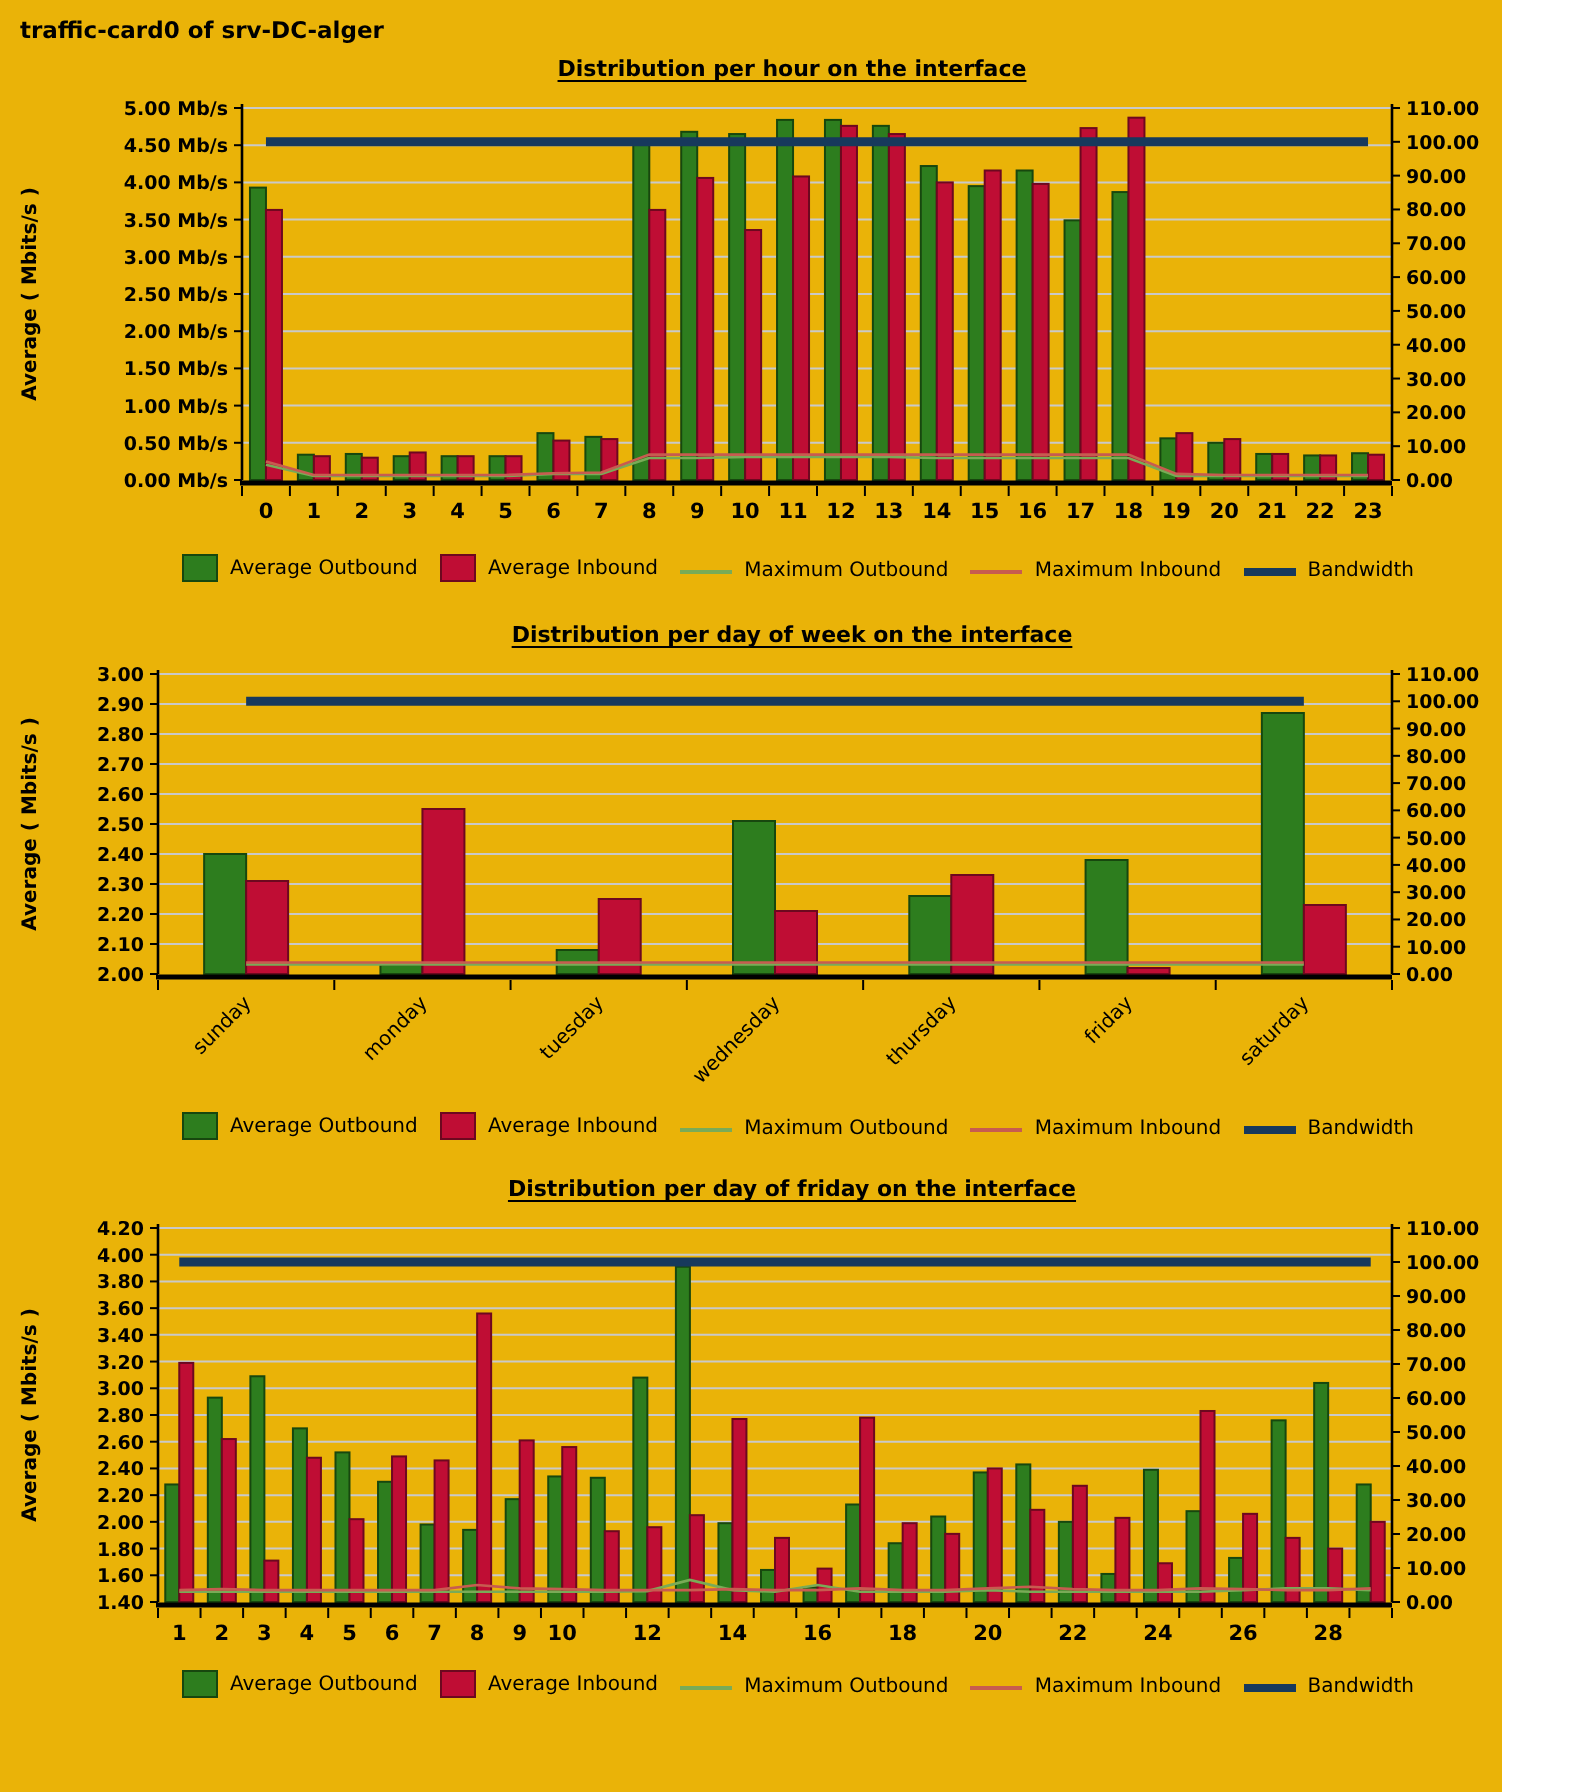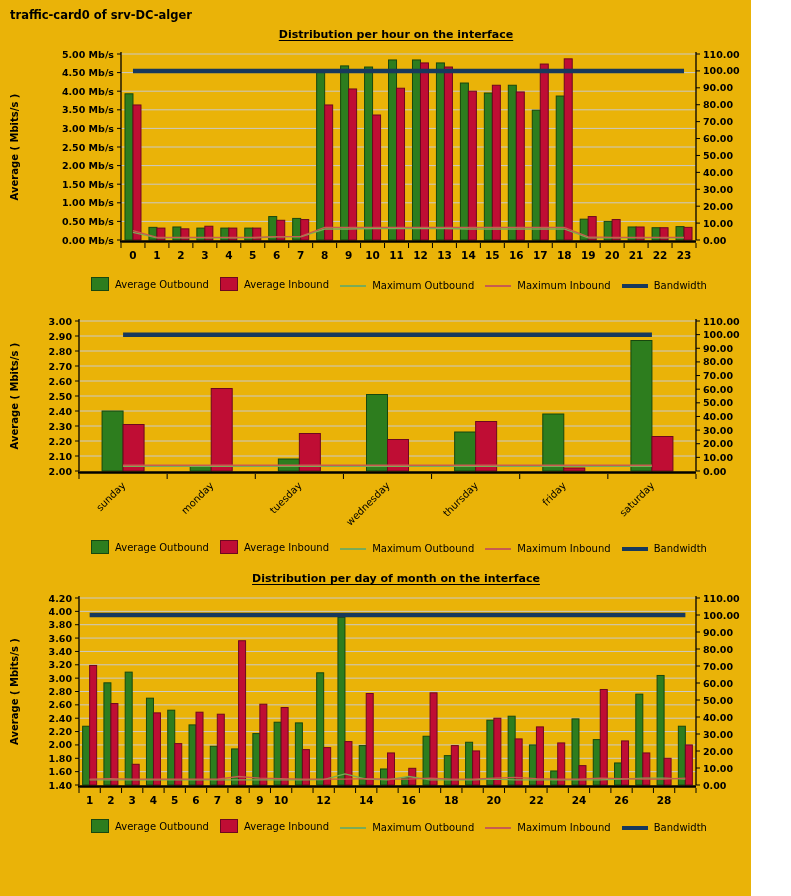--- a/index.html
+++ b/index.html
@@ -224,20 +224,21 @@
           <span>Maximum Inbound</span>
         </span>
         <span class="legend-item">
           <span class="swatch-thick" style="background: rgb(23, 57, 92);"></span>
           <span>Bandwidth</span>
         </span>
       </div>
   </div>
 
   <div class="chart-section s2">
+    <div class="chart-title">Distribution per day of week on the interface</div>
     <svg class="plot" width="780" height="224">
         <g>
           <line x1="73" y1="145" x2="690" y2="145" stroke="#c9c9c9" stroke-width="1"></line>
           <line x1="73" y1="129.99999999999997" x2="690" y2="129.99999999999997" stroke="#c9c9c9" stroke-width="1"></line>
           <line x1="73" y1="115.00000000000003" x2="690" y2="115.00000000000003" stroke="#c9c9c9" stroke-width="1"></line>
           <line x1="73" y1="100.00000000000001" x2="690" y2="100.00000000000001" stroke="#c9c9c9" stroke-width="1"></line>
           <line x1="73" y1="85" x2="690" y2="85" stroke="#c9c9c9" stroke-width="1"></line>
           <line x1="73" y1="69.99999999999999" x2="690" y2="69.99999999999999" stroke="#c9c9c9" stroke-width="1"></line>
           <line x1="73" y1="54.99999999999997" x2="690" y2="54.99999999999997" stroke="#c9c9c9" stroke-width="1"></line>
           <line x1="73" y1="40.00000000000003" x2="690" y2="40.00000000000003" stroke="#c9c9c9" stroke-width="1"></line>
@@ -360,21 +361,21 @@
           <span>Maximum Inbound</span>
         </span>
         <span class="legend-item">
           <span class="swatch-thick" style="background: rgb(23, 57, 92);"></span>
           <span>Bandwidth</span>
         </span>
       </div>
   </div>
 
   <div class="chart-section s3">
-    <div class="chart-title">Distribution per day of month on the interface</div>
+    <div class="chart-title">Distribution per day of friday on the interface</div>
     <svg class="plot" width="780" height="226">
         <g>
           <line x1="73" y1="183.64285714285714" x2="690" y2="183.64285714285714" stroke="#c9c9c9" stroke-width="1"></line>
           <line x1="73" y1="170.2857142857143" x2="690" y2="170.2857142857143" stroke="#c9c9c9" stroke-width="1"></line>
           <line x1="73" y1="156.92857142857142" x2="690" y2="156.92857142857142" stroke="#c9c9c9" stroke-width="1"></line>
           <line x1="73" y1="143.57142857142856" x2="690" y2="143.57142857142856" stroke="#c9c9c9" stroke-width="1"></line>
           <line x1="73" y1="130.21428571428572" x2="690" y2="130.21428571428572" stroke="#c9c9c9" stroke-width="1"></line>
           <line x1="73" y1="116.85714285714285" x2="690" y2="116.85714285714285" stroke="#c9c9c9" stroke-width="1"></line>
           <line x1="73" y1="103.5" x2="690" y2="103.5" stroke="#c9c9c9" stroke-width="1"></line>
           <line x1="73" y1="90.14285714285715" x2="690" y2="90.14285714285715" stroke="#c9c9c9" stroke-width="1"></line>

